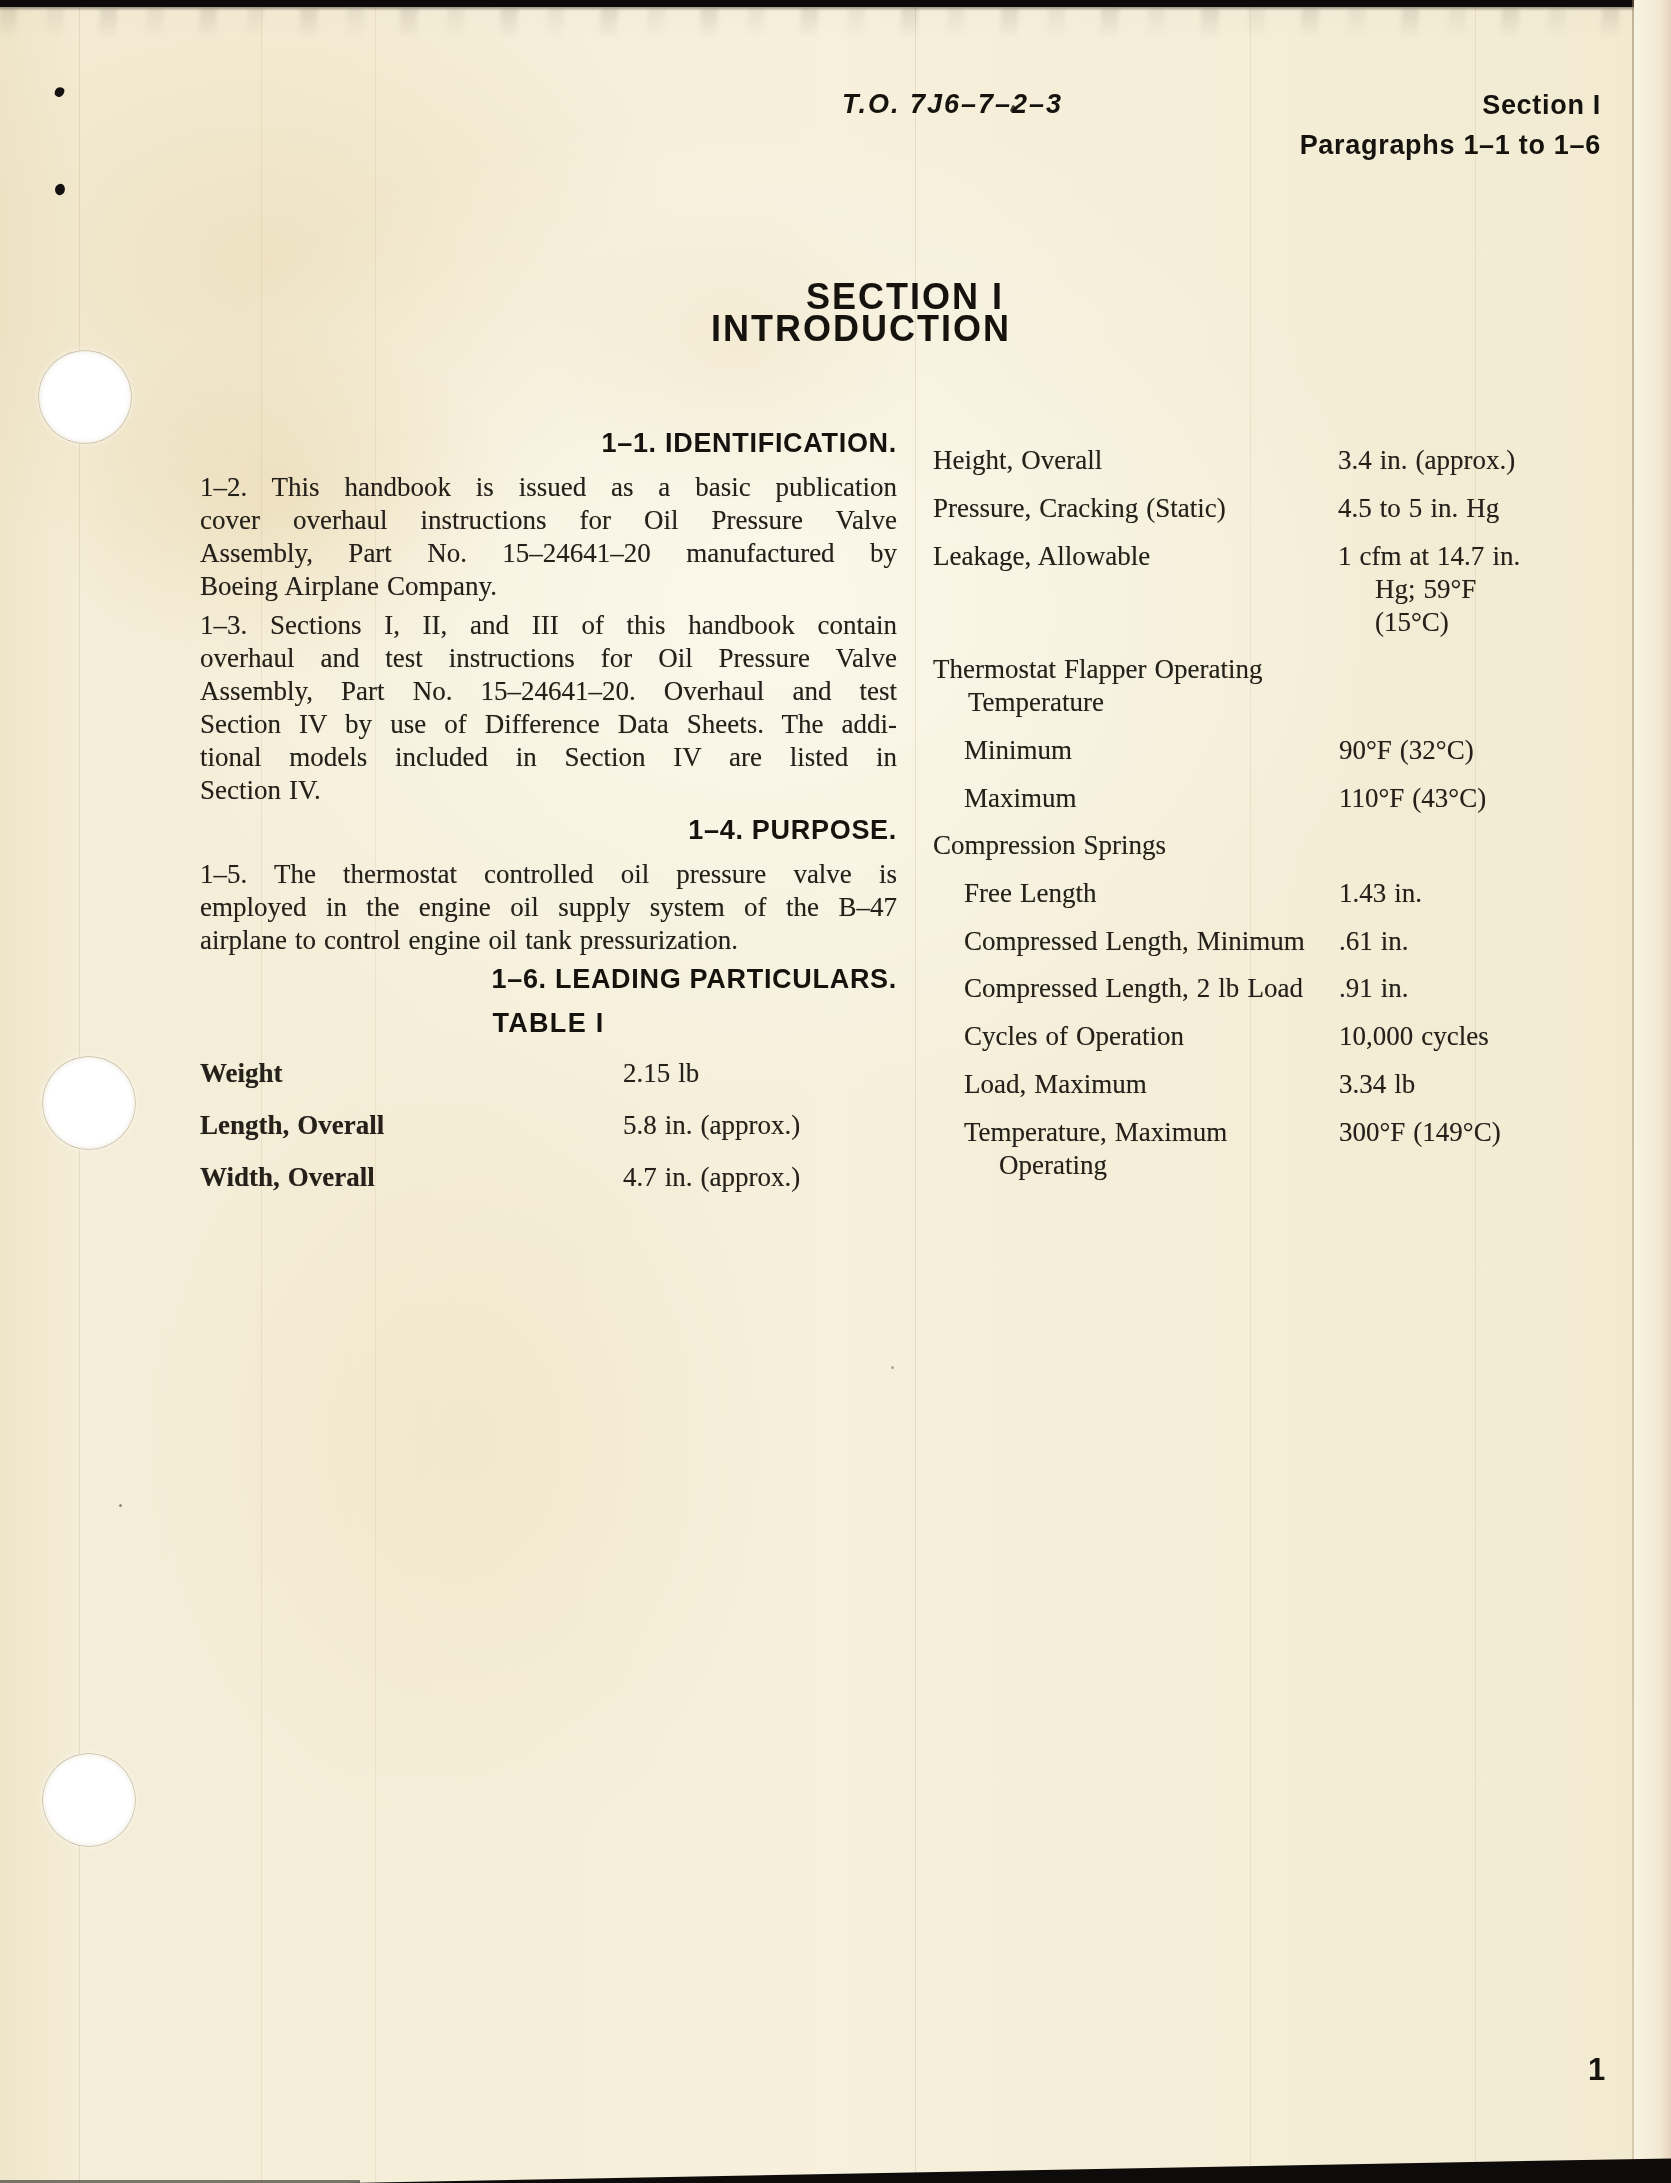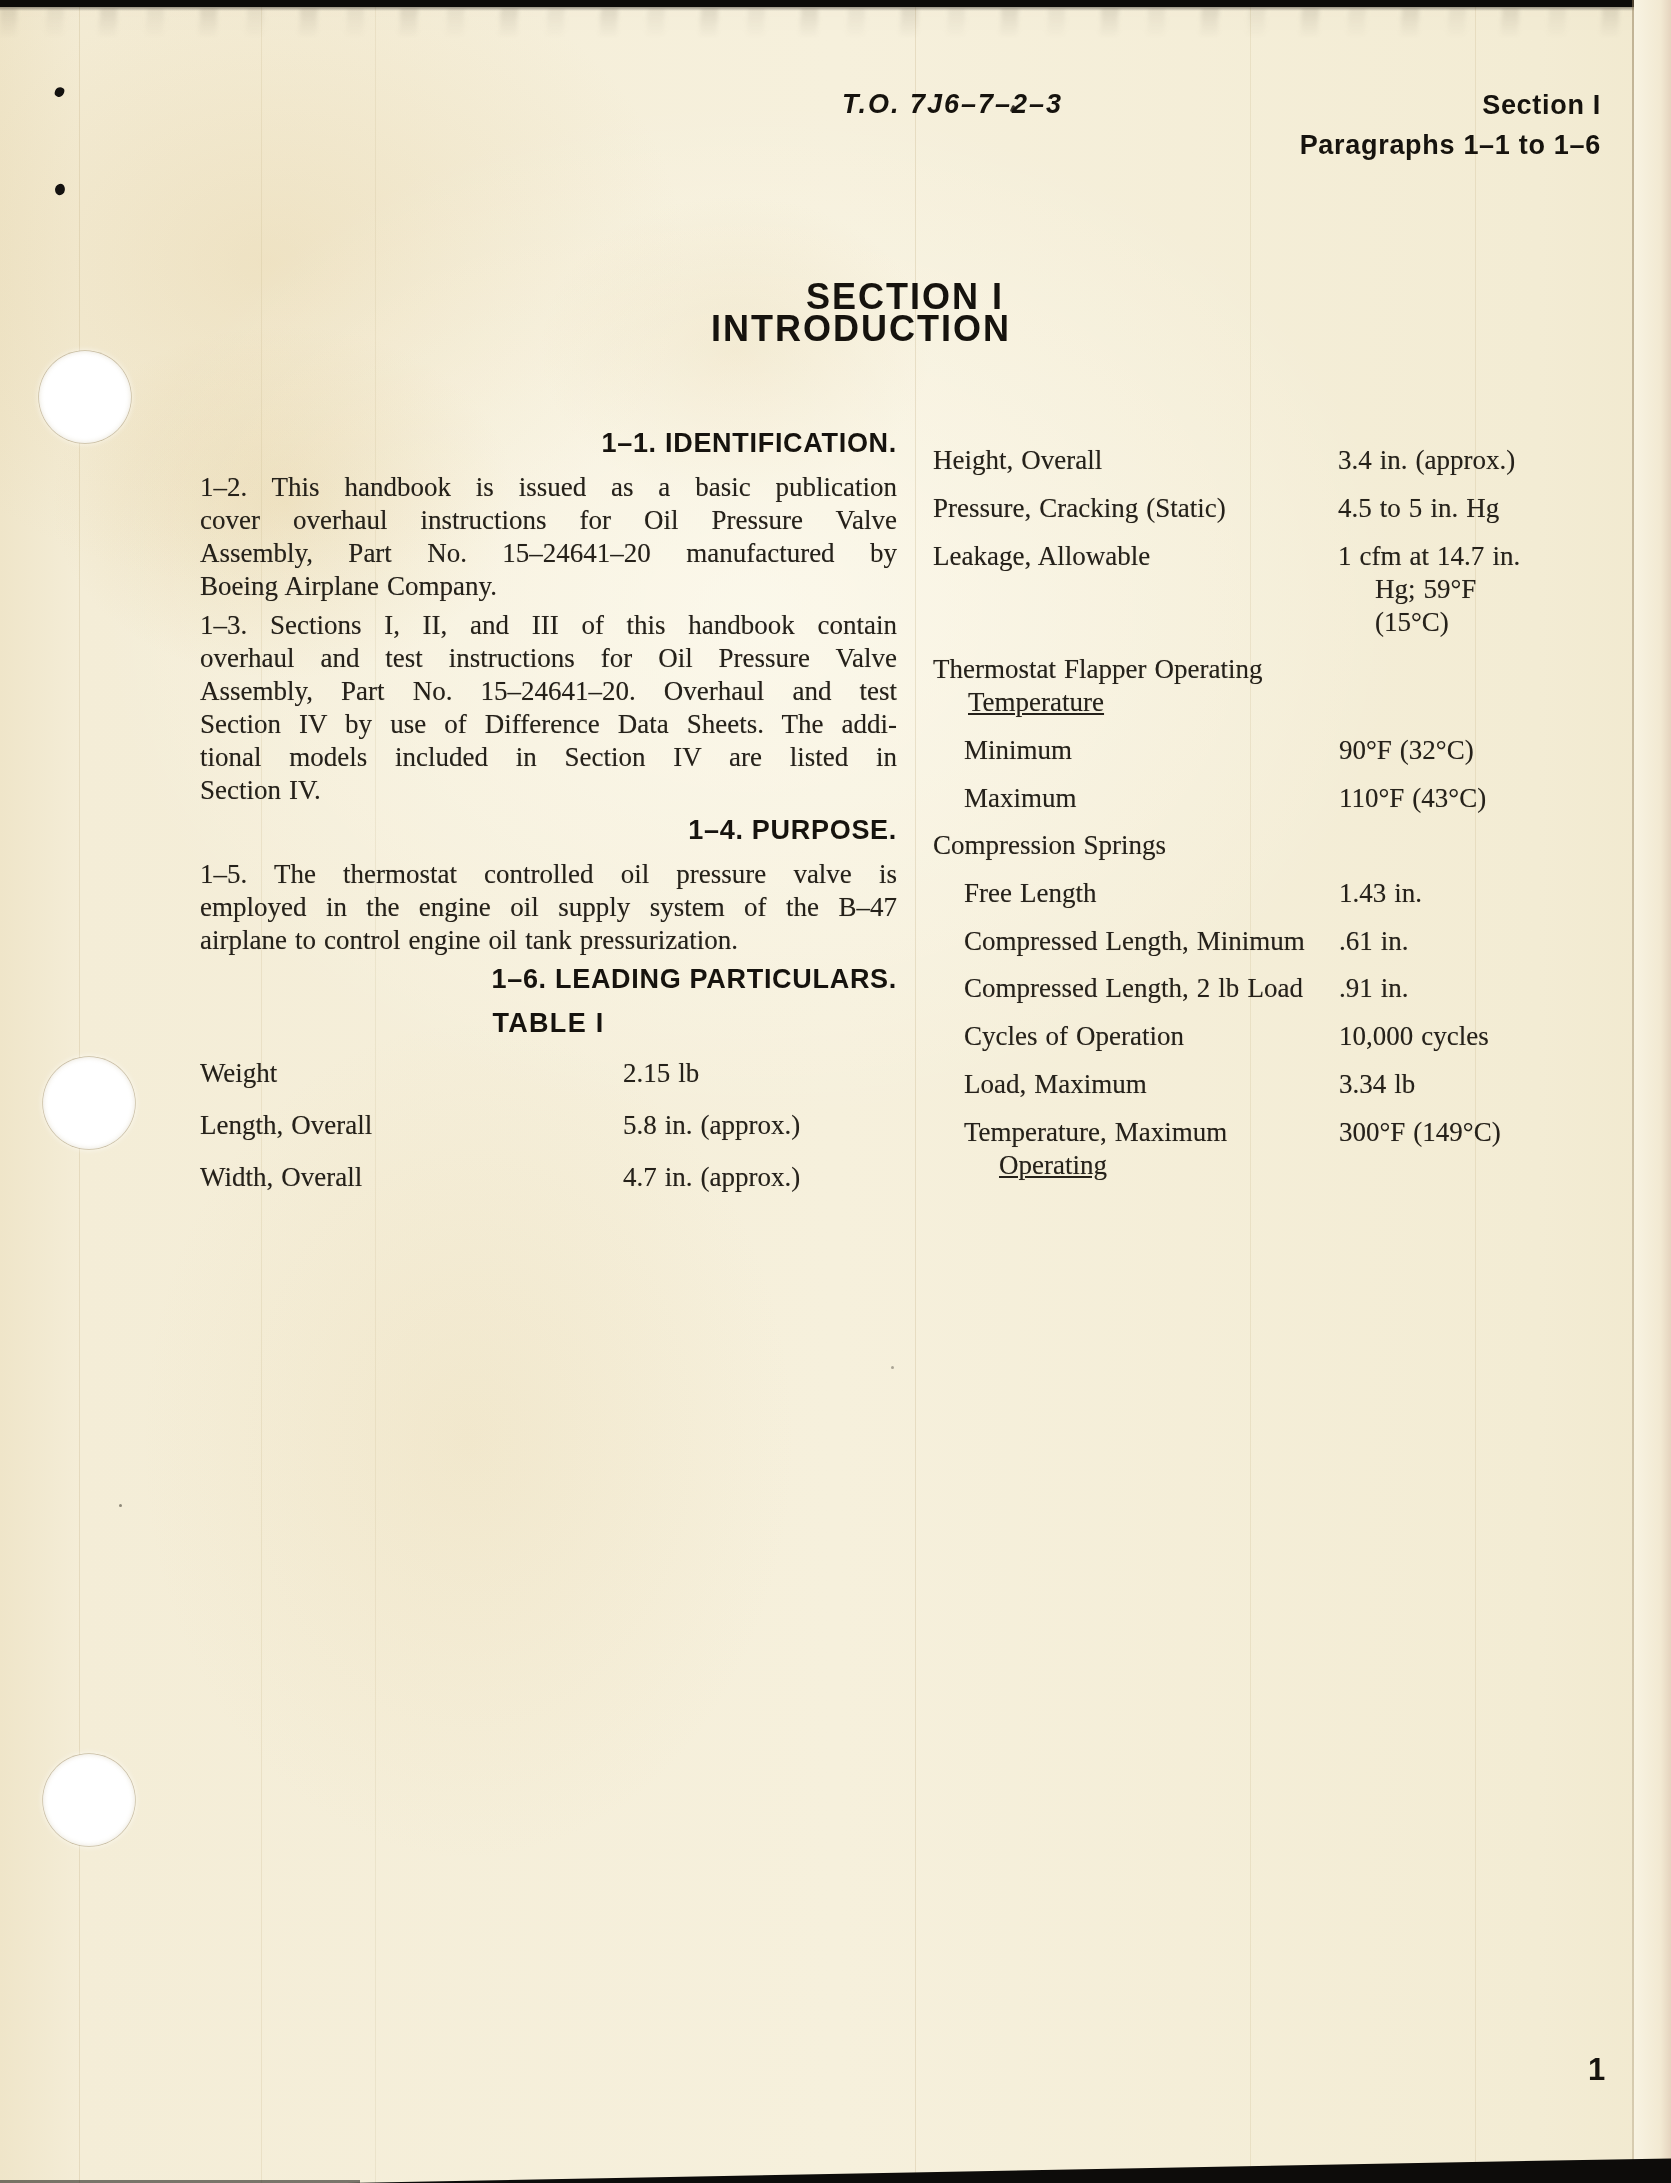--- a/index.html
+++ b/index.html
@@ -60,28 +60,28 @@
   h3.head.mt { margin-top:6.7px; }
   .para { font-size:27px; line-height:33px; word-spacing:1.3px; margin:0 0 6.7px 0;
       text-shadow:0 0 0.7px rgba(35,30,22,.35); }
   .para .line { text-align:justify; text-align-last:justify; }
   .para .line.last { text-align-last:left; }
   .table-title { font-family:"Liberation Sans", sans-serif; font-weight:bold; color:#16130e;
       font-size:27px; line-height:33px; letter-spacing:1.3px; text-align:center; margin:10.7px 0 0 0; }
   .l-rows { margin-top:17.3px; }
   .l-row { display:flex; margin-bottom:18.7px; font-size:27px; line-height:33px; word-spacing:1.3px;
       text-shadow:0 0 0.7px rgba(35,30,22,.35); }
-  .l-row .lbl { flex:0 0 423px; }
+  .l-row .lbl { flex:0 0 423px;font-weight:bold; }
   .l-row .val { flex:1; }
   .r-rows { margin-top:17.3px; }
   .r-row { display:flex; margin-bottom:14.7px; font-size:27px; line-height:33px; word-spacing:1.3px;
       text-shadow:0 0 0.7px rgba(35,30,22,.35); }
   .r-row .lbl { flex:0 0 405px; }
   .r-row .lbl.ind { padding-left:31px; flex-basis:375px; }
-  .r-row .lbl .line.cont { padding-left:35px;text-decoration:underline; }
+  .r-row .lbl .line.cont { padding-left:35px; }
   .r-row .val { flex:1; }
   .r-row .val .line.cont { padding-left:37px; }
   .page-number { position:absolute; left:1588px; top:2052px; font-size:31px; letter-spacing:0.7px; }
 </style>
 </head>
 <body>
 
 <div class="page">
 
   <div class="streak s1"></div>

